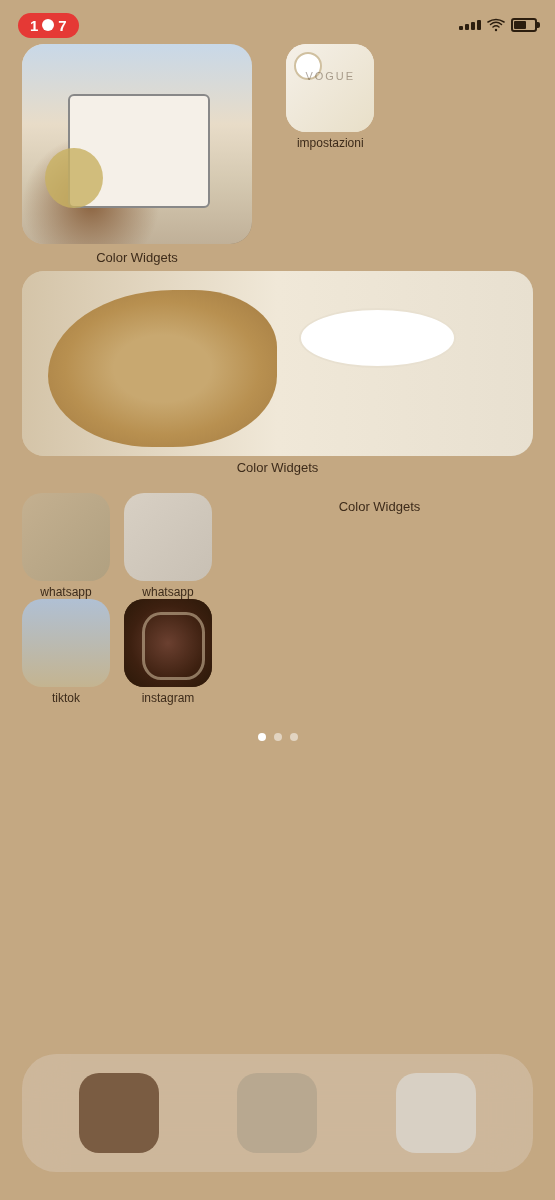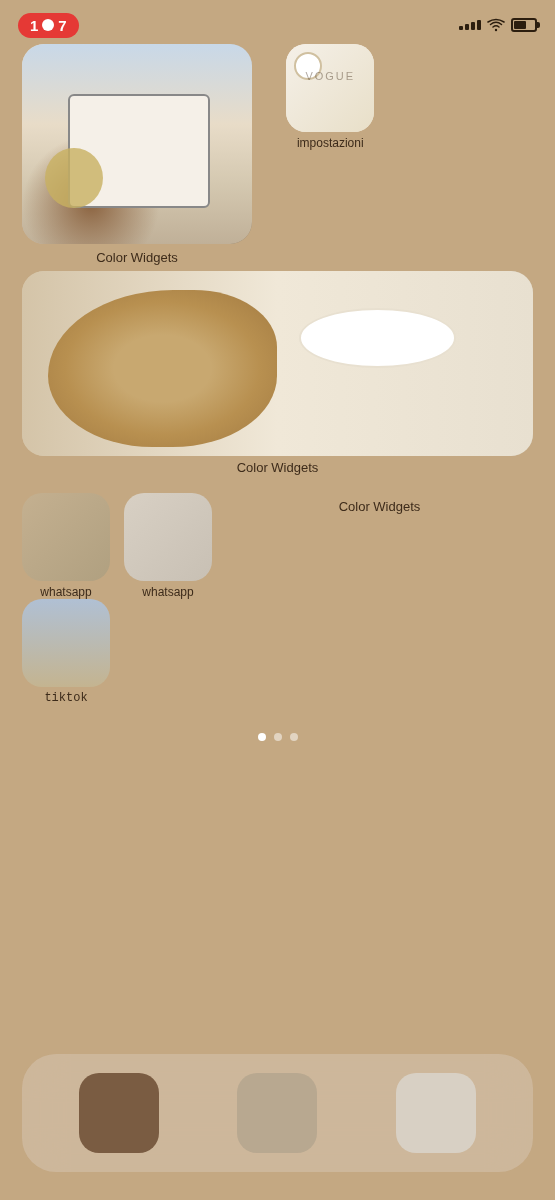--- a/index.html
+++ b/index.html
@@ -580,27 +580,33 @@
         <div class="app-icon-cell">
           <div class="app-icon icon-pinterest">
             <div class="img-pinterest">
               
             </div>
           </div>
           <span class="app-icon-label">whatsapp</span>
         </div>
       </div>
 
-      <div style="display: flex; gap: 14px; font-family: Liberation Mono, monospace;">
+      <div style="display: flex; gap: 14px;">
         <div class="app-icon-cell">
           <div class="app-icon icon-tiktok">
             <div class="img-tiktok"></div>
           </div>
           <span class="app-icon-label">tiktok</span>
         </div>
+        <div class="app-icon-cell">
+          <div class="app-icon icon-instagram">
+            <div class="img-instagram"></div>
+          </div>
+          <span class="app-icon-label">instagram</span>
+        </div>
       </div>
     </div>
 
     <div style="display: flex; flex-direction: column; flex: 1;">
       <div class="large-widget-right">
         <div class="img-large-widget"></div>
       </div>
       <div class="large-widget-label">Color Widgets</div>
     </div>
   </div>

